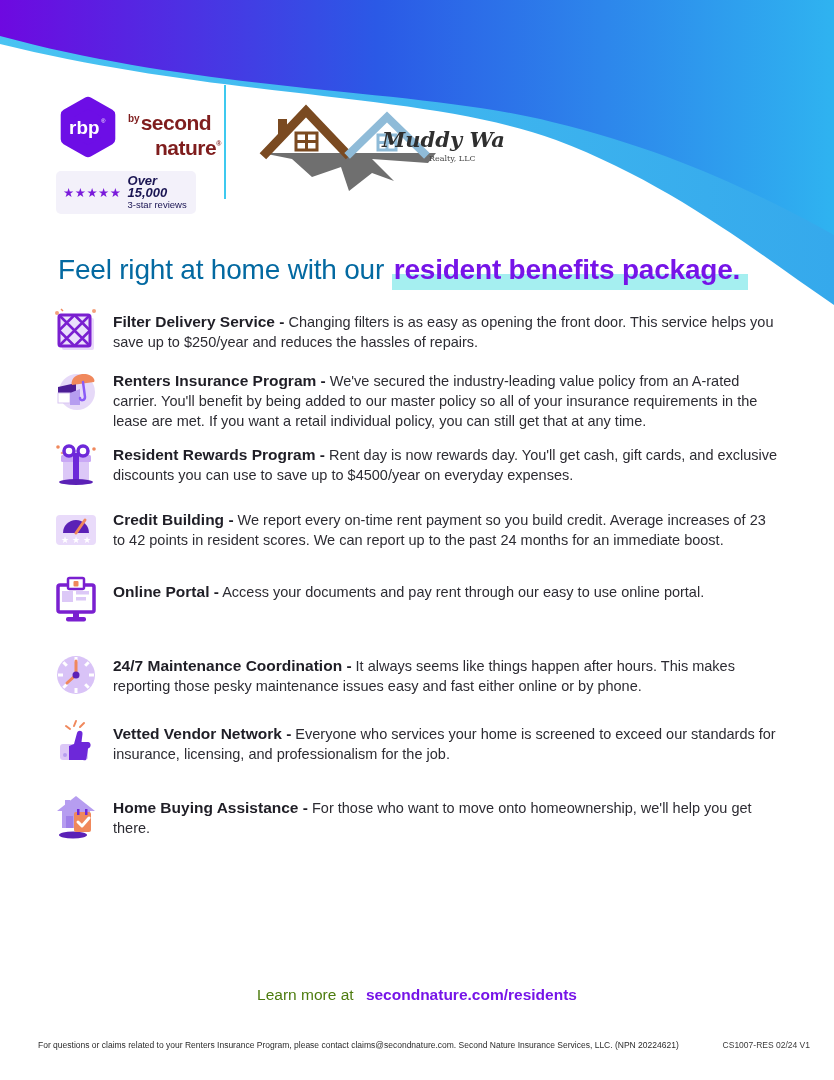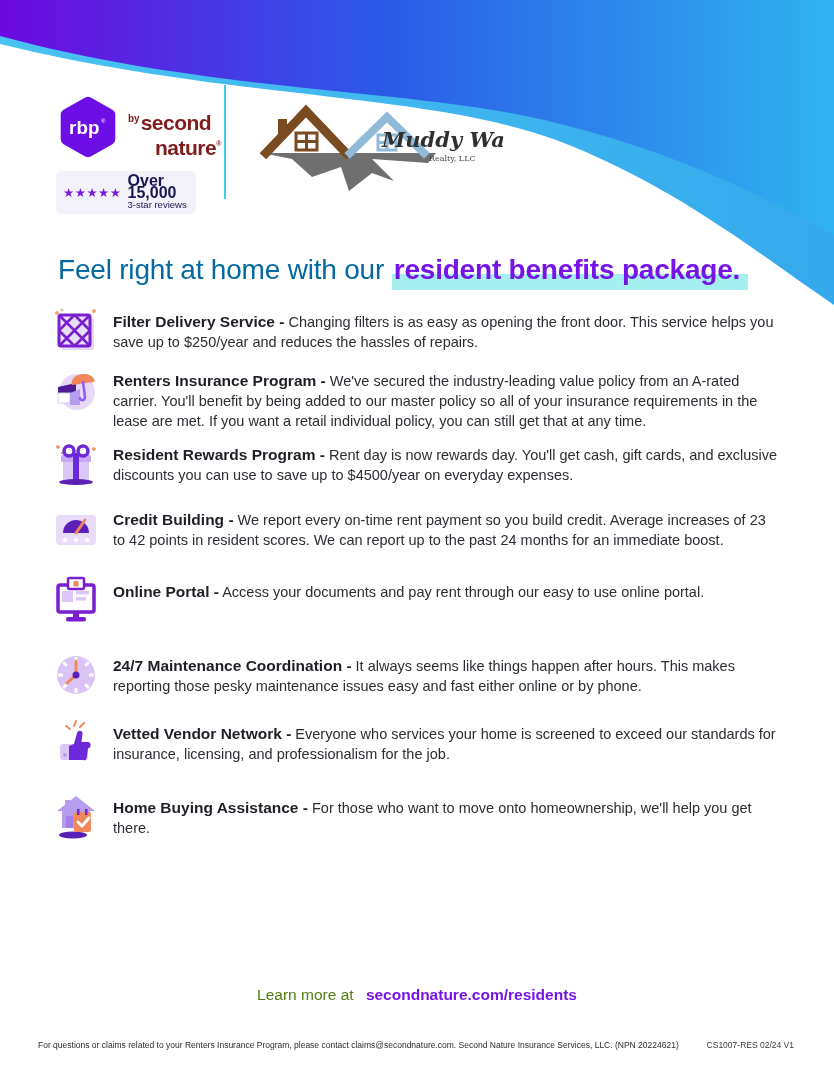--- a/index.html
+++ b/index.html
@@ -25,21 +25,21 @@
   .sn-by { font-size: 10px; font-weight: 600; vertical-align: 8px; margin-right: 1px; }
   .sn-l1 { font-size: 21px; font-weight: 700; letter-spacing: -0.5px; }
   .sn-l2 { font-size: 21px; font-weight: 700; letter-spacing: -0.5px; margin-left: 27px; display: block; }
   .sn-reg { font-size: 7px; vertical-align: 9px; }
   .reviews-badge {
     margin-top: 10px; width: 140px; min-height: 31px; background: #f3f1fa; border-radius: 5px;
     display: flex; align-items: center; padding: 4px 7px;
   }
   .stars { color: #7a1bdb; font-size: 12.5px; letter-spacing: 0.5px; white-space: nowrap; }
   .badge-text { margin-left: 6px; color: #1a1553; }
-  .badge-line1 { font-size: 16px; font-weight: 700; line-height: 12px; }
+  .badge-line1 { font-size: 13px; font-weight: 700; line-height: 12px; font-style: italic; }
   .badge-line2 { font-size: 9.5px; line-height: 11px; }
   .brand-divider { width: 2px; background: #3ec9ef; height: 114px; margin: -8px 0 0 16px; flex: 0 0 auto; }
   .partner-logo { margin: 2px 0 0 28px; }
 
   
   .headline { position: relative; z-index: 2; margin: 40px 58px 0 58px; font-size: 28px; letter-spacing: -0.2px; }
   .headline-prefix { color: #0369a1; font-weight: 500; }
   .headline-highlight {
     color: #7614e8; font-weight: 700;
     background: linear-gradient(to bottom, transparent 55%, #a5eff0 55%);
@@ -59,21 +59,21 @@
   .benefit-icon { width: 48px; height: 48px; flex: 0 0 auto; margin-top: -6px; }
   .benefit-icon svg { width: 48px; height: 48px; display: block; }
   .benefit-text { margin-left: 13px; font-size: 14.5px; line-height: 20px; color: #2d2c33; }
   .benefit-title { font-size: 15.5px; font-weight: 700; color: #1f1e26; }
 
   
   .learn-more { position: absolute; z-index: 2; top: 986px; left: 0; width: 100%; text-align: center; font-size: 15.5px; }
   .learn-more-prefix { color: #4d7c0f; font-weight: 500; }
   .learn-more-link { color: #7614e8; font-weight: 700; text-decoration: none; margin-left: 8px; }
   .fine-print {
-    position: absolute; z-index: 2; top: 1040px; left: 38px; right: 40px;
+    position: absolute; z-index: 2; top: 1040px; left: 38px; right: 24px;
     display: flex; justify-content: space-between; align-items: flex-start;
     font-size: 8.5px; color: #2b2b2b;
   }
   .fine-print-right { margin-left: 20px; white-space: nowrap; color: #3a3a3a; }
 </style>
 </head>
 <body>
 
 <div class="wave-wrap">
   <svg viewBox="0 0 834 320" preserveAspectRatio="none">

